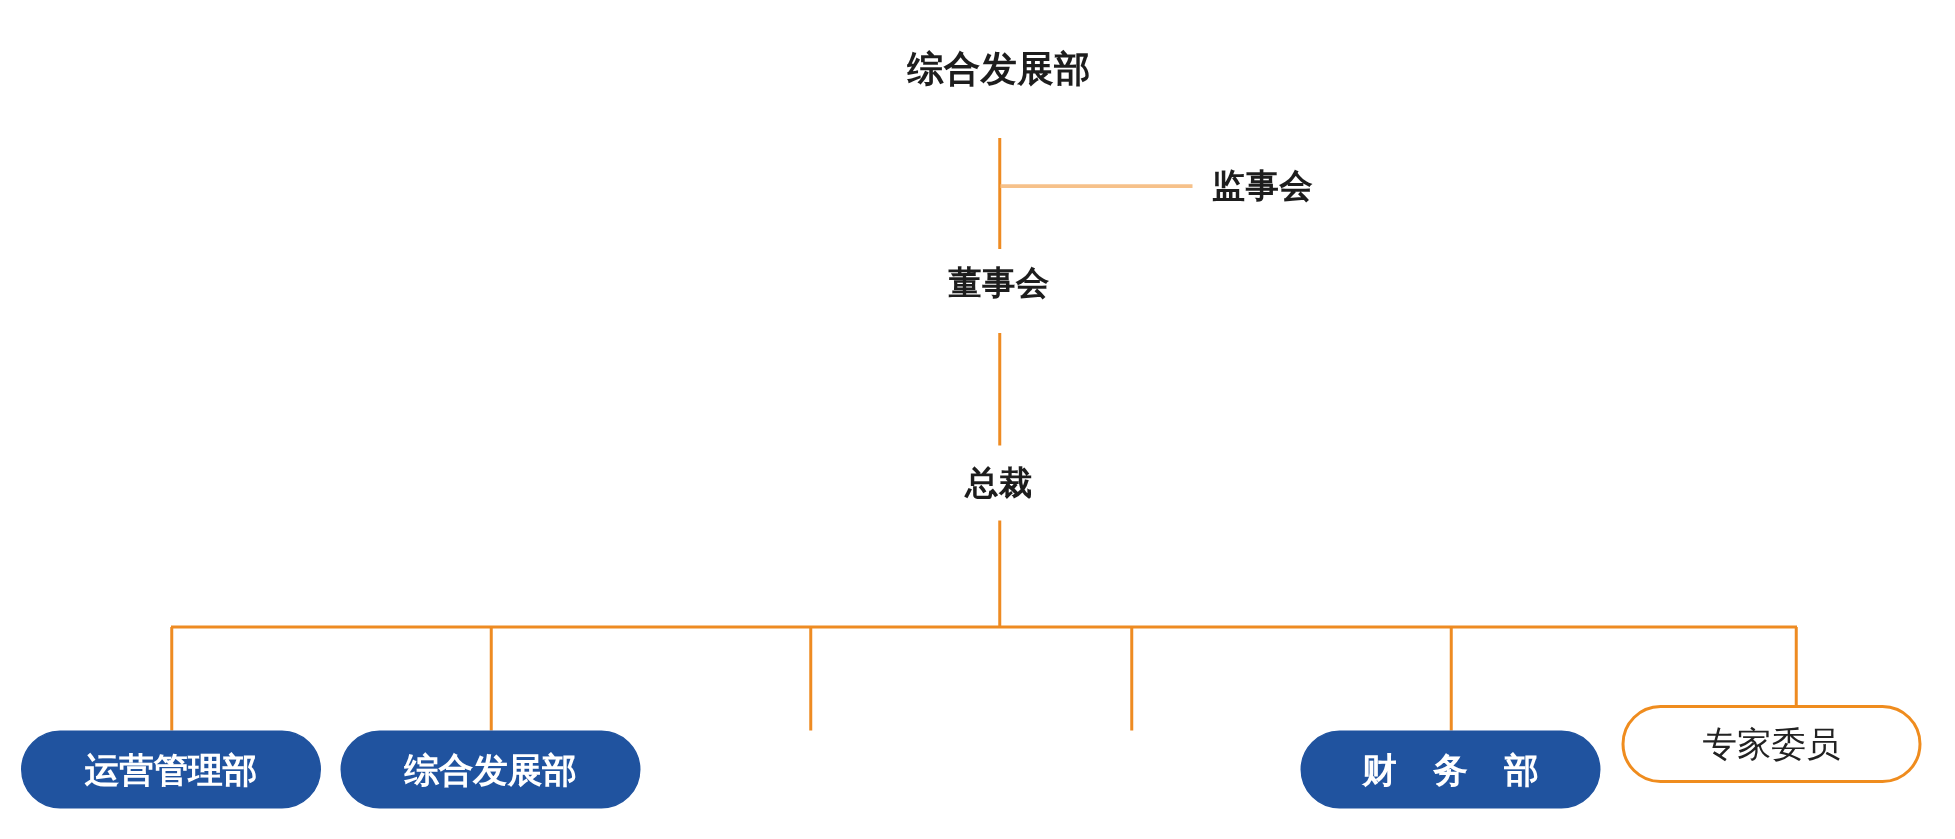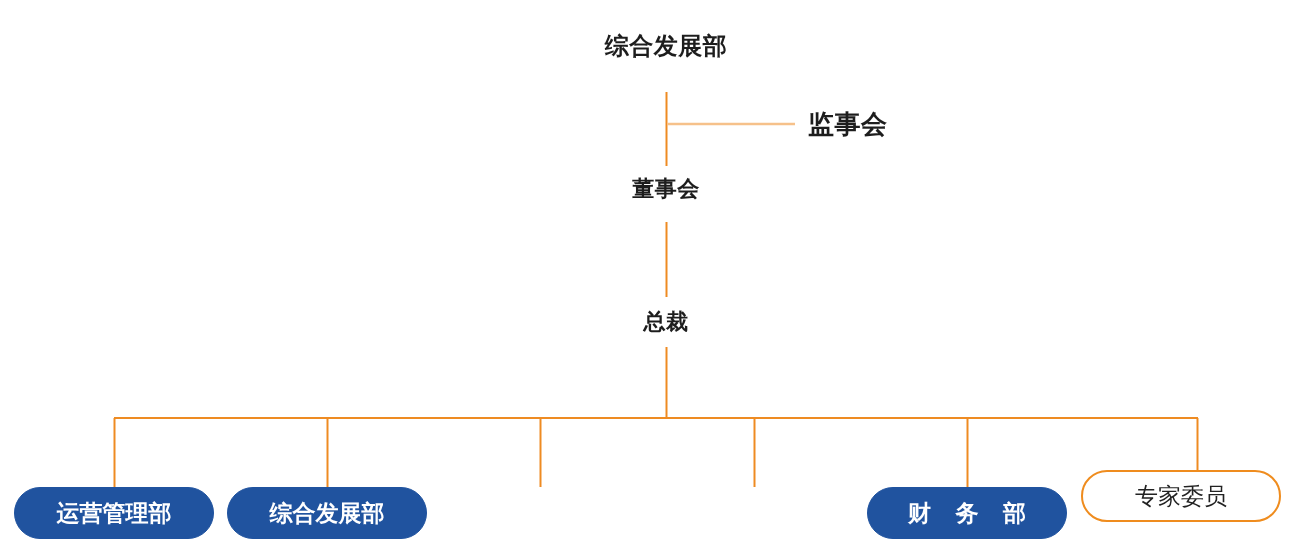--- a/index.html
+++ b/index.html
@@ -30,21 +30,21 @@
     position: absolute;
     font-weight: bold;
     color: #1d1d1d;
     white-space: nowrap;
     transform: translate(-50%, -50%);
     letter-spacing: 0.5px;
   }
   .node-label.lvl-1 { font-size: 24px; }
   .node-label.lvl-2 { font-size: 22px; }
   .node-label.lvl-3 { font-size: 22px; }
-  .node-label.aside { font-size: 26px; transform: translate(0, -50%); }
+  .node-label.aside { font-size: 22px; transform: translate(0, -50%); }
 
   .dept-pill {
     position: absolute;
     box-sizing: border-box;
     height: 52px;
     border-radius: 26px;
     display: flex;
     align-items: center;
     justify-content: center;
     white-space: nowrap;

